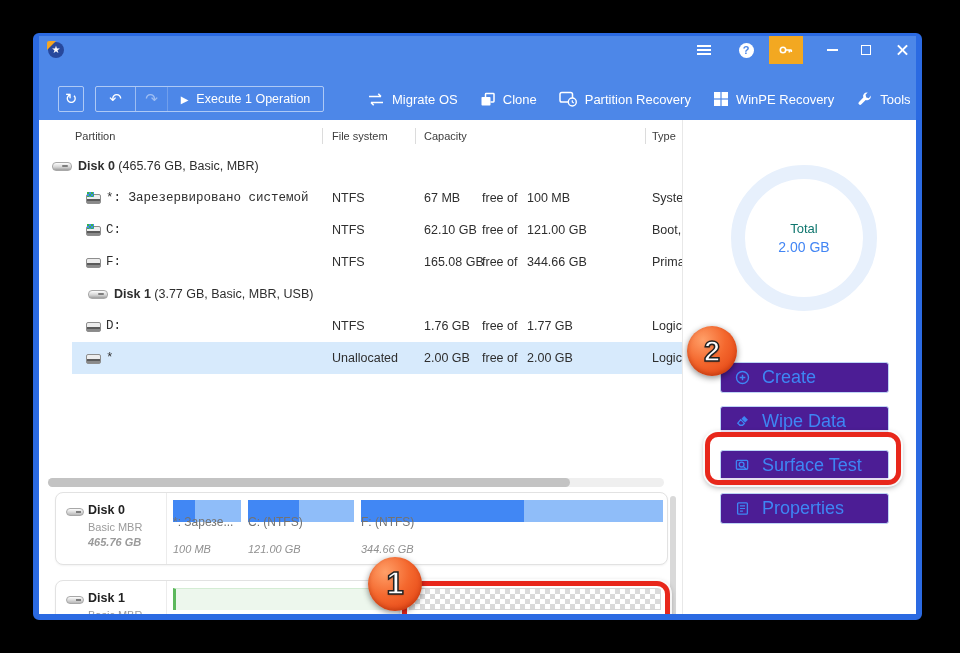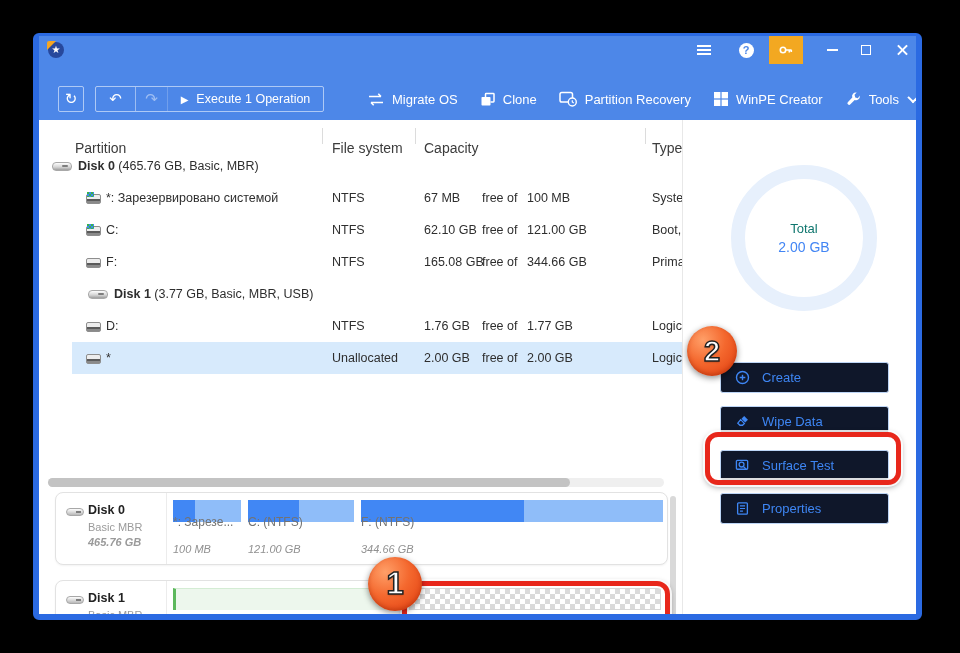--- a/index.html
+++ b/index.html
@@ -51,28 +51,28 @@
   .tb-action { display:flex; align-items:center; gap:7px; color:#fff; font-size:13px; white-space:nowrap; }
   .tb-action svg { display:block; }
   .chev { width:8px; height:8px; border-right:2px solid #fff; border-bottom:2px solid #fff;
     transform:rotate(45deg) translate(-1px,-1px); margin-left:3px; }
 
   
   #content { position:absolute; left:0; top:84px; width:877px; height:494px; background:#fff; }
 
   
   #table-header { position:absolute; left:0; top:2px; width:643px; height:28px; }
-  .hdr { position:absolute; top:12px; line-height:28px; font-size:14px; color:#3c3c3c; }
+  .hdr { position:absolute; top:0; line-height:28px; font-size:11px; color:#3c3c3c; }
   .hsep { position:absolute; top:6px; width:1px; height:16px; background:#dcdcdc; }
   #table-rows { position:absolute; left:0; top:30px; width:643px; height:224px; }
   .trow { position:absolute; left:0; width:643px; height:32px; font-size:12.5px; color:#2e2e2e; }
   .trow .hl { position:absolute; left:33px; right:0; top:0; bottom:0; background:#d7eafc; }
   .trow span { position:absolute; line-height:32px; white-space:nowrap; }
   .c-name-disk { left:39px; } .c-name-disk b { font-weight:bold; }
-  .c-name-part { left:67px; }
+  .c-name-part { left:67px;font-family:Liberation Mono, monospace; }
   .c-fs { left:293px; } .c-free { left:385px; } .c-of { left:443px; }
   .c-total { left:488px; } .c-type { left:613px; }
   .disk-icon { position:absolute; left:13px; top:12px; width:20px; height:9px; border-radius:4px;
     background:linear-gradient(180deg,#fdfdfd 0%,#d2d2d2 60%,#9e9e9e 100%); border:1px solid #a8a8a8; }
   .disk-icon::after { content:""; position:absolute; right:3px; top:2px; width:6px; height:2px; background:#7d7d7d; border-radius:1px; }
   .part-icon { position:absolute; left:47px; top:12px; width:15px; height:10px; border-radius:2px;
     border:1px solid #8e8e8e; background:linear-gradient(180deg,#ededed 0 45%,#5a5a5a 45% 70%,#8a8a8a 70%); }
   .part-icon.system::before { content:""; position:absolute; left:0; top:-3px; width:7px; height:5px;
     background:conic-gradient(#3f85f0 25%, #39b54a 0 50%, #3f85f0 0 75%, #39b54a 0); background-size:4px 4px; }
 
@@ -102,23 +102,23 @@
     background-size:10px 10px; border:1px solid #d6d6d6; }
   .pname { position:absolute; top:22px; font-size:12px; color:#737373; white-space:nowrap; }
   .psize { position:absolute; top:50px; font-size:11px; color:#909090; font-style:italic; white-space:nowrap; }
 
   
   #right-panel { position:absolute; left:643px; top:0; width:234px; height:494px; background:#fff;
     border-left:1px solid #e8e8e8; }
   #donut { position:absolute; left:48px; top:45px; width:146px; height:146px; border-radius:50%;
     border:14px solid #e7f0fc; display:flex; flex-direction:column; align-items:center; justify-content:center; }
   #donut .d1 { color:#0f766e; font-size:13px; } #donut .d2 { color:#4285f4; font-size:14px; margin-top:3px; }
-  .side-btn { position:absolute; left:37px; width:169px; height:31px; background:#0f172a;
+  .side-btn { position:absolute; left:37px; width:169px; height:31px; background:#4c1d95;
     border:1px solid #bdd5f6; border-radius:3px; display:flex; align-items:center; gap:12px;
-    padding-left:14px; color:#3e86f4; font-size:13px; cursor:default; }
+    padding-left:14px; color:#3e86f4; font-size:18px; cursor:default; }
   .side-btn svg { display:block; }
 
   
   .red-rect { position:absolute; border:5px solid #e8271b; border-radius:13px;
     box-shadow:0 0 0 2px rgba(255,255,255,.85), inset 0 0 0 2px rgba(255,255,255,.85), 0 2px 6px rgba(0,0,0,.4);
     z-index:40; }
   #red-rect-1 { left:363px; top:461px; width:268px; height:70px; }
   #red-rect-2 { left:666px; top:312px; width:196px; height:53px; }
   .callout { position:absolute; width:54px; height:54px; border-radius:50%;
     background:radial-gradient(circle at 32% 28%, #ff9f68 0%, #f4682e 45%, #e03c0e 100%);
@@ -200,21 +200,21 @@
           </div>
           <div class="tb-action">
             <span>
               <svg width="16" height="16" viewBox="0 0 16 16">
                 <rect x="1" y="1" width="6.4" height="6.4" fill="#fff"></rect>
                 <rect x="8.6" y="1" width="6.4" height="6.4" fill="#fff"></rect>
                 <rect x="1" y="8.6" width="6.4" height="6.4" fill="#fff"></rect>
                 <rect x="8.6" y="8.6" width="6.4" height="6.4" fill="#fff"></rect>
               </svg>
             </span>
-            <span>WinPE Creator</span>
+            <span>WinPE Recovery</span>
           </div>
           <div class="tb-action">
             <span>
               <svg width="17" height="16" viewBox="0 0 16 16">
                 <path d="M14.2 4.6a3.8 3.8 0 0 1-5 4.4l-4.3 4.3a1.7 1.7 0 1 1-2.4-2.4L6.8 6.6a3.8 3.8 0 0 1 4.4-5L9 3.8l.8 2.6 2.6.8z" fill="#fff"></path>
               </svg>
             </span>
             <span>Tools</span>
             <i class="chev"></i>
           </div>

